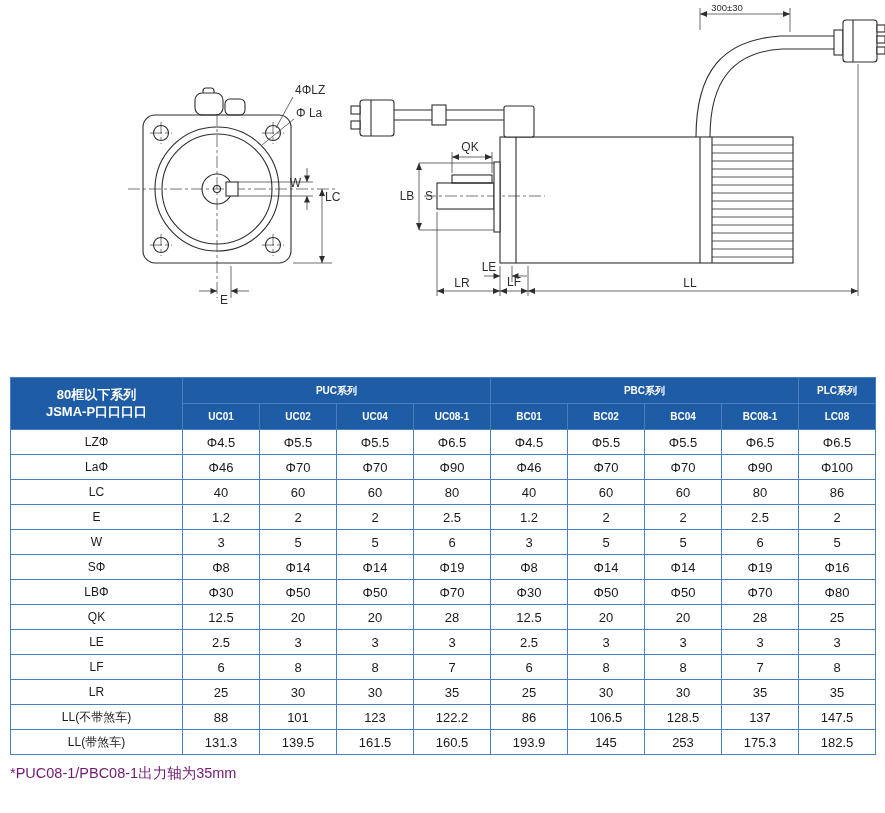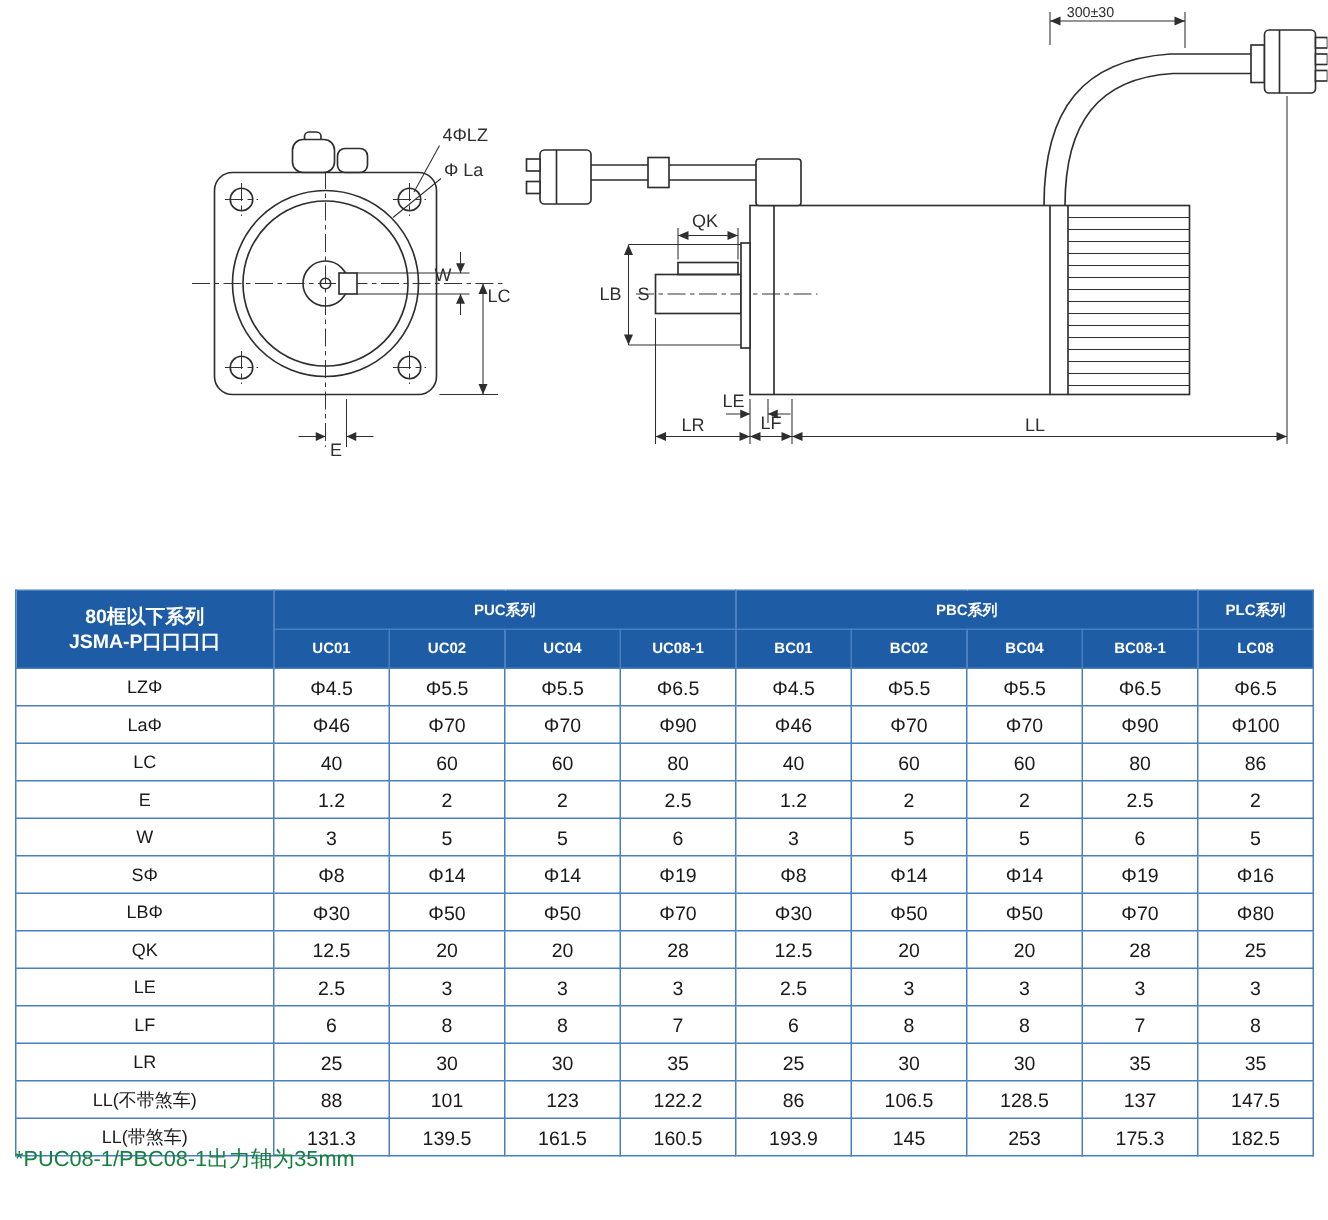--- a/index.html
+++ b/index.html
@@ -16,33 +16,33 @@
   .drawing{position:absolute;top:0;left:0;}
   .obj{stroke:var(--line-color);fill:none;stroke-width:1.1;}
   .obj-fill{stroke:var(--line-color);fill:#ffffff;stroke-width:1.1;}
   .thin{stroke:var(--line-color);fill:none;stroke-width:0.7;}
   .fin{stroke:var(--line-color);fill:none;stroke-width:0.8;}
   .cl{stroke:var(--line-color);fill:none;stroke-width:0.65;stroke-dasharray:12 3 3 3;}
   .dim-arrow{fill:var(--line-color);stroke:none;}
   .dim-text{font-family:"Liberation Sans",sans-serif;font-size:12px;fill:var(--line-color);}
   .dim-text-sm{font-family:"Liberation Sans",sans-serif;font-size:9.5px;fill:var(--line-color);}
 
-  .table-wrap{position:absolute;top:393px;left:10px;width:866px;}
+  .table-wrap{position:absolute;top:377px;left:10px;width:866px;}
   table{width:100%;border-collapse:collapse;table-layout:fixed;}
   thead th{
     background:var(--header-bg);color:#ffffff;font-weight:700;font-size:10px;
     border:1px solid var(--grid);height:25px;padding:0;text-align:center;
   }
   thead th.series-th{font-size:13px;line-height:1.25;}
   tbody td{
     border:1px solid var(--grid);height:24px;padding:0;text-align:center;
     font-size:13px;color:var(--body-text);background:#ffffff;
   }
   tbody td.param-cell{font-size:12px;}
-  .notes{position:absolute;top:762px;left:10px;font-size:14.5px;line-height:23px;color:#15803d;}
+  .notes{position:absolute;top:762px;left:10px;font-size:14.5px;line-height:23px;color:#701a75;}
 </style>
 </head>
 <body>
 
 <div class="page">
 
   <svg class="drawing" width="885" height="372" viewBox="0 0 885 372">
 
     <g>
 

